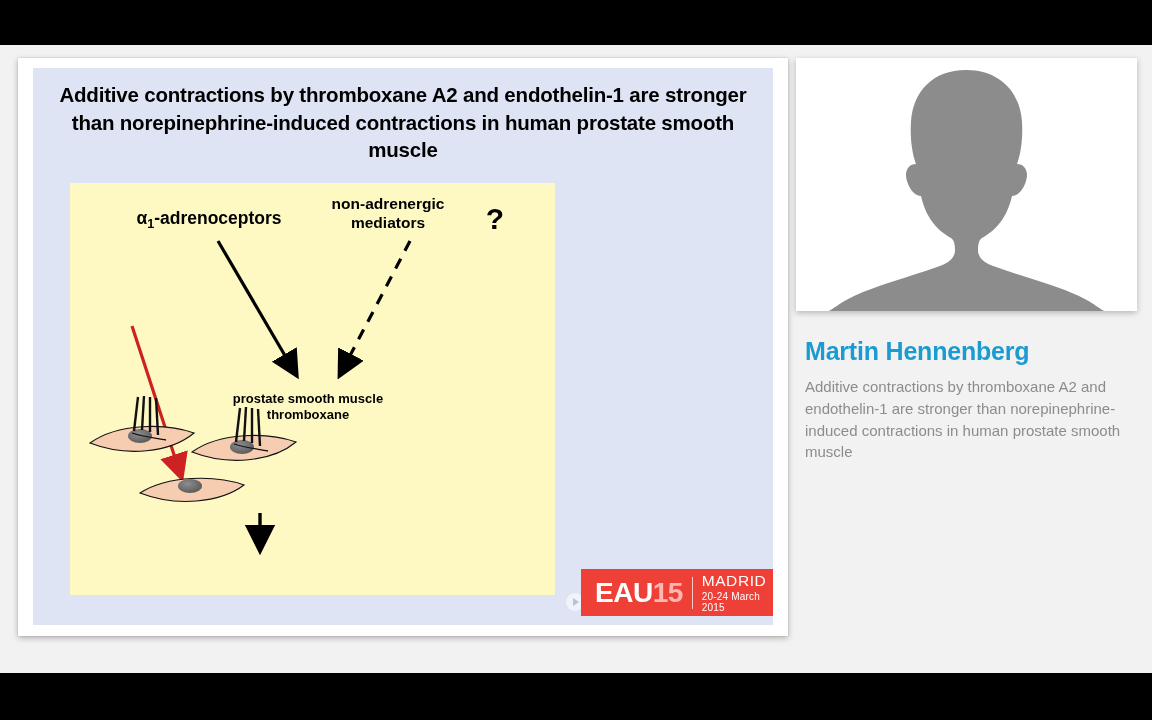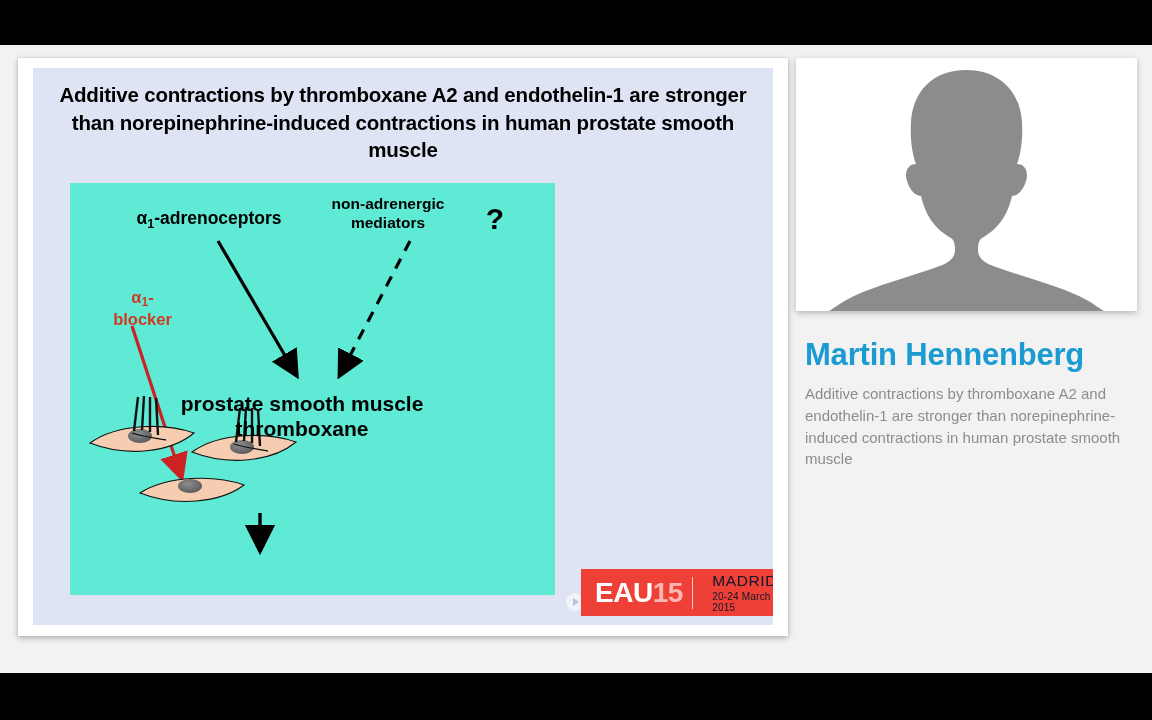--- a/index.html
+++ b/index.html
@@ -77,21 +77,21 @@
     font-family: "Liberation Sans", sans-serif;
   }
 
   
   #diagram-panel {
     position: absolute;
     left: 37px;
     top: 115px;
     width: 485px;
     height: 412px;
-    background: #5eead4;
+    background: #fef9c3;
   }
 
   .dg-label {
     position: absolute;
     color: #000000;
     font-weight: bold;
     font-family: "Liberation Sans", sans-serif;
     text-align: center;
     line-height: 1.2;
   }
@@ -111,22 +111,22 @@
   }
   #lbl-blocker {
     left: 20px; top: 105px; width: 105px;
     font-size: 16.5px;
   }
   #lbl-improvement {
     left: 10px; top: 305px; width: 190px;
     font-size: 16.5px;
   }
   #lbl-psmc {
-    left: 93px; top: 208px; width: 278px;
-    font-size: 21px;
+    left: 99px; top: 208px; width: 278px;
+    font-size: 13px;
   }
   #lbl-boo {
     left: 148px; top: 372px; width: 190px;
     font-size: 19px;
   }
   .sub { font-size: 0.72em; vertical-align: -0.28em; }
 
   #diagram-svg {
     position: absolute;
     left: 0; top: 0;
@@ -157,23 +157,22 @@
   #eau-divider {
     width: 1px;
     height: 32px;
     background: rgba(255,255,255,0.75);
     margin: 0 9px 0 9px;
   }
   #eau-right {
     display: flex;
     flex-direction: column;
     justify-content: center;
-    color: #0f172a;
-    font-family: "Liberation Sans", sans-serif;
-    margin-left: 11px;
+    color: #ffffff;
+    font-family: "Liberation Sans", sans-serif;
   }
   #eau-city { font-size: 15.5px; letter-spacing: 0.6px; }
   #eau-dates { font-size: 10px; letter-spacing: 0.2px; margin-top: 1px; }
 
   
   #play-watermark {
     position: absolute;
     left: 533px;
     top: 525px;
     width: 18px;
@@ -206,21 +205,21 @@
     height: 253px;
     background: #ffffff;
     box-shadow: 0 2px 6px rgba(0,0,0,0.25);
     overflow: hidden;
   }
   #avatar-svg { display: block; width: 341px; height: 253px; }
 
   #speaker-name {
     margin: 26px 0 0 9px;
     color: #1b9bd1;
-    font-size: 31px;
+    font-size: 25px;
     font-weight: bold;
     font-family: "Liberation Sans", sans-serif;
     letter-spacing: -0.2px;
   }
   #speaker-desc {
     margin: 10px 9px 0 9px;
     color: #8a8d8f;
     font-size: 15px;
     line-height: 1.45;
     font-family: "Liberation Sans", sans-serif;
@@ -293,24 +292,20 @@
           </svg>
 
           <div class="dg-label" id="lbl-alpha1">
             <span>α</span><span class="sub">1</span><span>-adrenoceptors</span>
           </div>
 
           <div class="dg-label" id="lbl-nonadrenergic">non-adrenergic mediators</div>
 
           <div class="dg-label" id="lbl-question">?</div>
 
-          <div class="dg-label red" id="lbl-blocker">
-            <span>α</span><span class="sub">1</span><span>-</span><br>
-            <span>blocker</span>
-          </div>
 
 
           <div class="dg-label" id="lbl-psmc">
             <span>prostate smooth muscle</span><br>
             <span>thromboxane</span>
           </div>
 
         </div>
 
         <div id="play-watermark">

